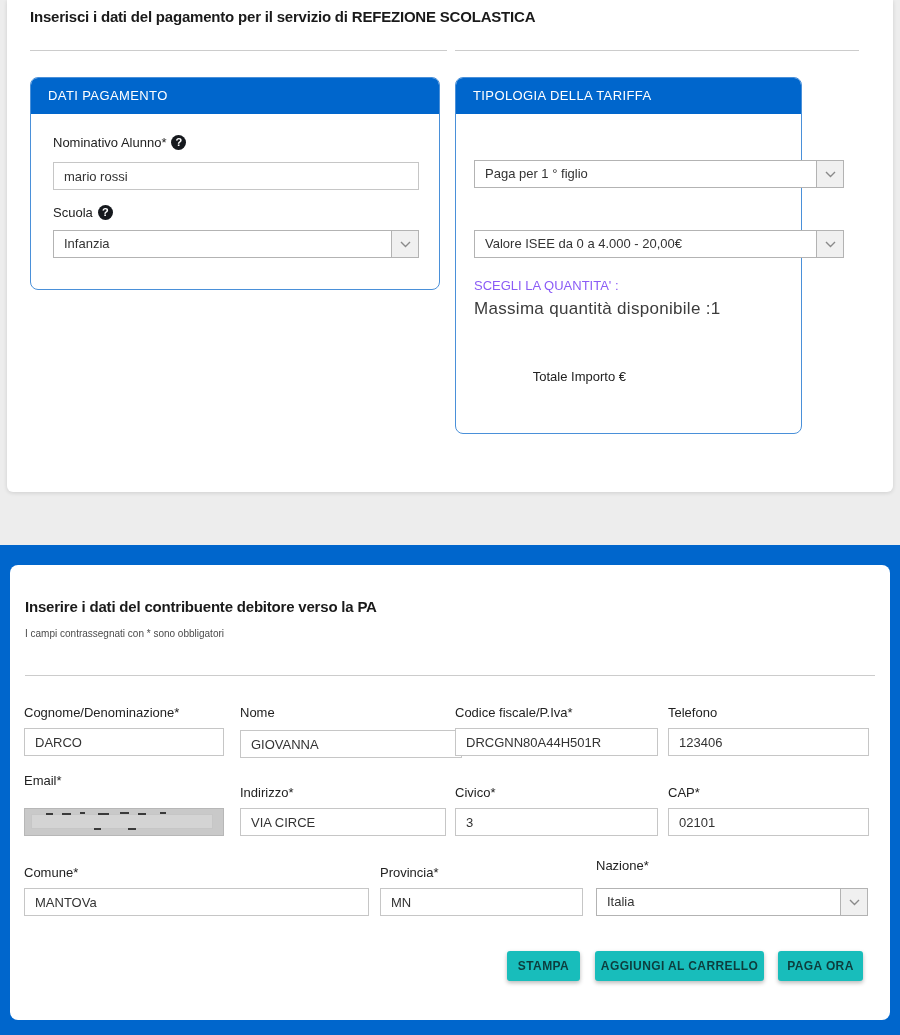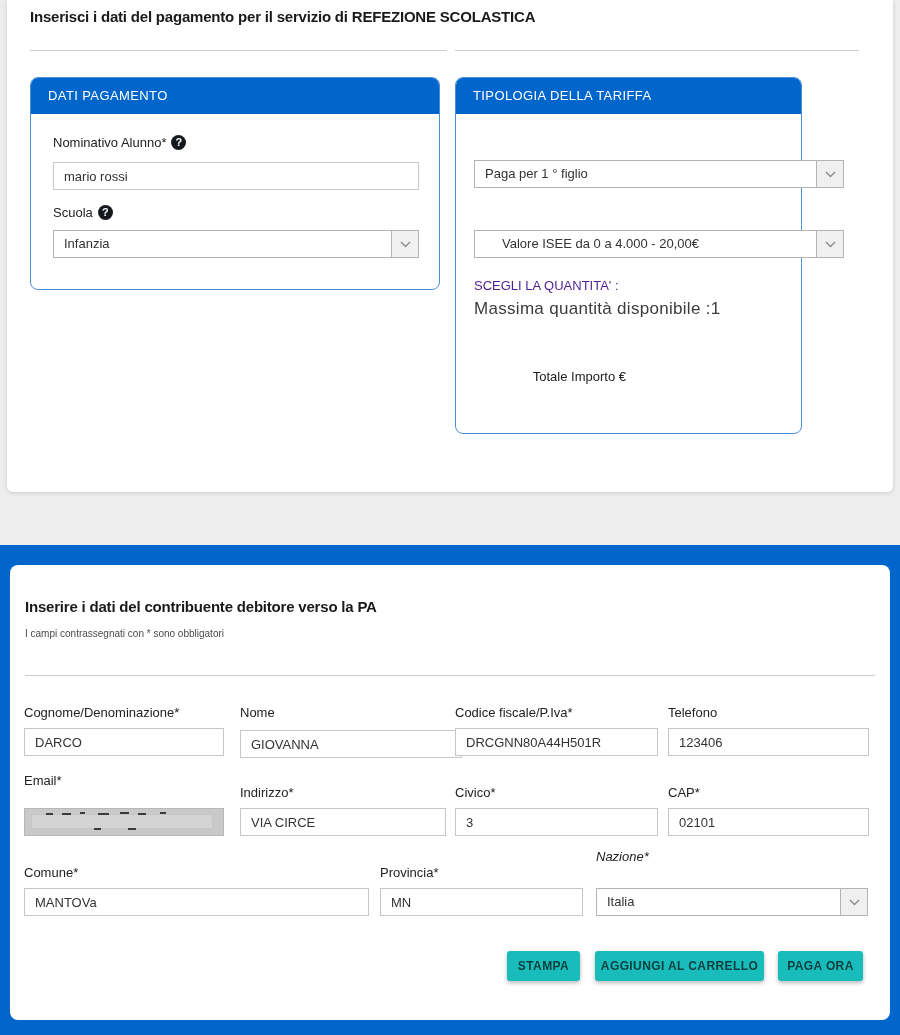--- a/index.html
+++ b/index.html
@@ -40,21 +40,21 @@
   }
   .fake-select {
     height:28px; border:1px solid #b3b3b3; background:#fff;
     display:flex; align-items:stretch; cursor:default;
   }
   .select-value { flex:1; font-size:13px; color:#333; line-height:26px; padding-left:10px; overflow:hidden; white-space:nowrap; }
   .select-arrow {
     width:27px; background:#f0f0f0; border-left:1px solid #b3b3b3;
     display:flex; align-items:center; justify-content:center;
   }
-  .qty-label { font-size:13px; color:#4c1d95; }
+  .qty-label { font-size:13px; color:#8b5cf6; }
   .max-qty { font-size:17px; font-weight:normal; color:#3c3c3c; letter-spacing:.3px; }
   .total-label { font-size:13px; color:#222; text-align:right; }
   .total-input {
     height:27px; background:#c8c8c8; border:1px solid #adadad; font-size:13px;
     color:#222; text-align:right; padding:0 10px; font-family:inherit; width:100%;
   }
 
   
   .blue-section { left:0; top:545px; width:900px; height:490px; background:#0066CC; }
   .bottom-card {
@@ -117,21 +117,21 @@
 
     <div class="abs fake-select" style="left:18px; top:82px; width:370px;">
       <span class="select-value">Paga per 1 ° figlio</span>
       <span class="select-arrow">
         <svg width="11" height="7" viewBox="0 0 11 7">
             <path d="M1 1l4.5 4.5L10 1" stroke="#8a8a8a" fill="none" stroke-width="1.4"></path>
           </svg>
       </span>
     </div>
 
-    <div class="abs fake-select" style="left:18px; top:152px; width:370px;padding-left:17px;">
+    <div class="abs fake-select" style="left:18px; top:152px; width:370px;">
       <span class="select-value">Valore ISEE da 0 a 4.000 - 20,00€</span>
       <span class="select-arrow">
         <svg width="11" height="7" viewBox="0 0 11 7">
             <path d="M1 1l4.5 4.5L10 1" stroke="#8a8a8a" fill="none" stroke-width="1.4"></path>
           </svg>
       </span>
     </div>
 
     <div class="abs qty-label" style="left:18px; top:200px;">SCEGLI LA QUANTITA' :</div>
     <div class="abs max-qty" style="left:18px; top:221px;">Massima quantità disponibile :1</div>
@@ -182,21 +182,21 @@
 
     <div class="abs field-label" style="left:658px; top:220px;">CAP*</div>
     <input class="abs text-input" style="left: 658px; top: 243px; width: 201px;" value="02101">
 
     <div class="abs field-label" style="left:14px; top:300px;">Comune*</div>
     <input class="abs text-input" style="left: 14px; top: 323px; width: 345px;" value="MANTOVa">
 
     <div class="abs field-label" style="left:370px; top:300px;">Provincia*</div>
     <input class="abs text-input" style="left: 370px; top: 323px; width: 203px;" value="MN">
 
-    <div class="abs field-label" style="left:586px; top:284px;font-style:italic;">Nazione*</div>
+    <div class="abs field-label" style="left:586px; top:293px;">Nazione*</div>
     <div class="abs fake-select" style="left:586px; top:323px; width:272px;">
       <span class="select-value">Italia</span>
       <span class="select-arrow">
         <svg width="11" height="7" viewBox="0 0 11 7">
             <path d="M1 1l4.5 4.5L10 1" stroke="#8a8a8a" fill="none" stroke-width="1.4"></path>
           </svg>
       </span>
     </div>
 
     <button class="abs btn" style="left:497px; top:386px; width:73px;">STAMPA</button>

